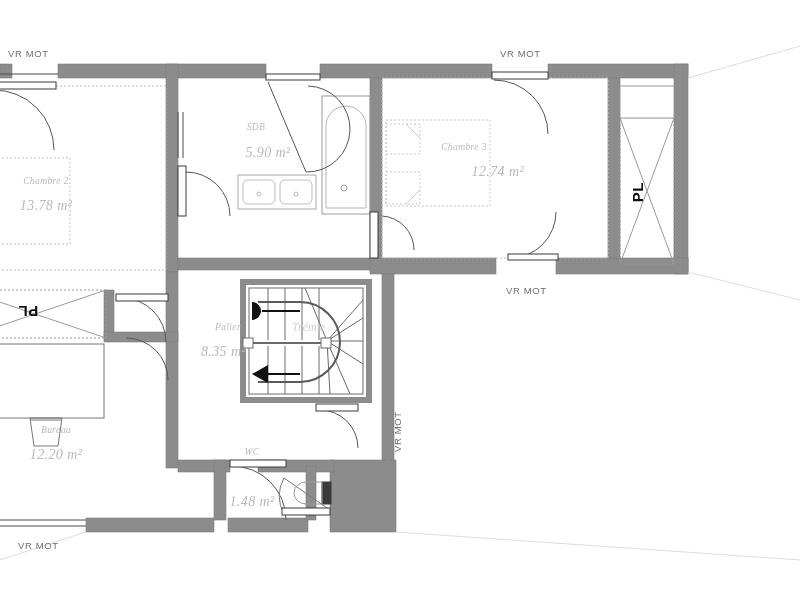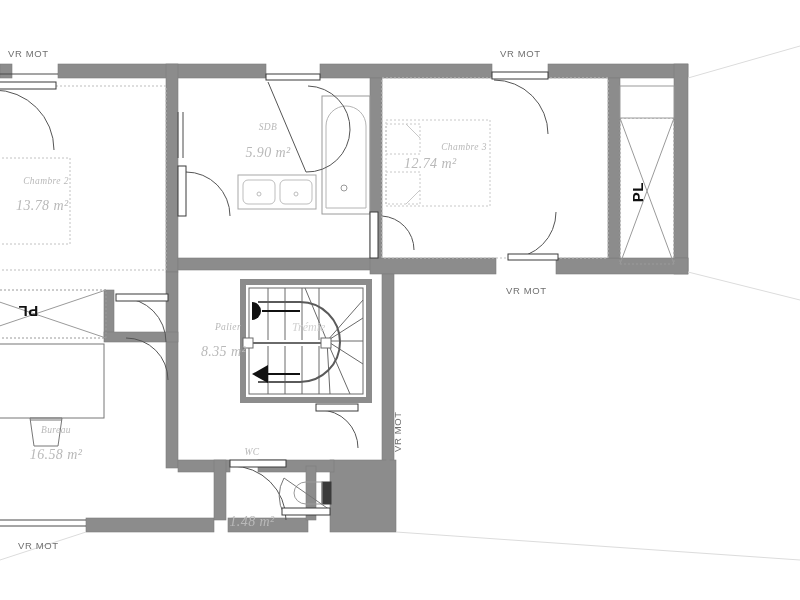--- a/index.html
+++ b/index.html
@@ -199,36 +199,36 @@
     <line x1="266" y1="374" x2="300" y2="374" stroke="#111" stroke-width="2"></line>
     <line x1="262" y1="311" x2="300" y2="311" stroke="#111" stroke-width="2"></line>
 
     <rect x="243" y="338" width="10" height="10" fill="#ffffff" stroke="#6a6a6a"></rect>
     <rect x="321" y="338" width="10" height="10" fill="#ffffff" stroke="#6a6a6a"></rect>
   </g>
 
 </svg>
 
 <div class="lbl rname" style="left:0px;top:176px;width:92px;text-align:center;">Chambre 2</div>
-<div class="lbl rarea" style="left:0px;top:198px;width:92px;padding-left:16px;">13.78 m²</div>
-
-<div class="lbl rname" style="left:232px;top:122px;width:72px;text-align:center;">SDB</div>
+<div class="lbl rarea" style="left:0px;top:198px;width:92px;text-align:center;">13.78 m²</div>
+
+<div class="lbl rname" style="left:220px;top:122px;width:72px;text-align:center;">SDB</div>
 <div class="lbl rarea" style="left:228px;top:145px;width:80px;text-align:center;">5.90 m²</div>
 
 <div class="lbl rname" style="left:404px;top:142px;width:120px;text-align:center;">Chambre 3</div>
-<div class="lbl rarea" style="left:404px;top:156px;width:120px;text-align:left;">12.74 m²</div>
+<div class="lbl rarea" style="left:404px;top:164px;width:120px;text-align:right;">12.74 m²</div>
 
 <div class="lbl rname" style="left:196px;top:322px;width:64px;text-align:center;">Palier</div>
 <div class="lbl rarea" style="left:178px;top:344px;width:68px;text-align:right;">8.35 m²</div>
 
 <div class="lbl rname" style="left:14px;top:425px;width:84px;text-align:center;">Bureau</div>
-<div class="lbl rarea" style="left:10px;top:447px;width:92px;text-align:center;">16.58 m²</div>
+<div class="lbl rarea" style="left:10px;top:447px;width:92px;text-align:center;">12.20 m²</div>
 
 <div class="lbl rname" style="left:228px;top:447px;width:48px;text-align:center;">WC</div>
-<div class="lbl rarea" style="left:218px;top:514px;width:68px;text-align:center;">1.48 m²</div>
+<div class="lbl rarea" style="left:218px;top:494px;width:68px;text-align:center;">1.48 m²</div>
 
 <div class="tremie" style="left:292px;top:320px;">Trémie</div>
 
 <div class="vrmot" style="left:8px;top:48px;">VR MOT</div>
 <div class="vrmot" style="left:500px;top:48px;">VR MOT</div>
 <div class="vrmot" style="left:506px;top:285px;">VR MOT</div>
 <div class="vrmot vrmot-v" style="left:392px;top:452px;">VR MOT</div>
 <div class="vrmot" style="left:18px;top:540px;">VR MOT</div>
 
 <div class="pl pl-r" style="left:18px;top:303px;">PL</div>

